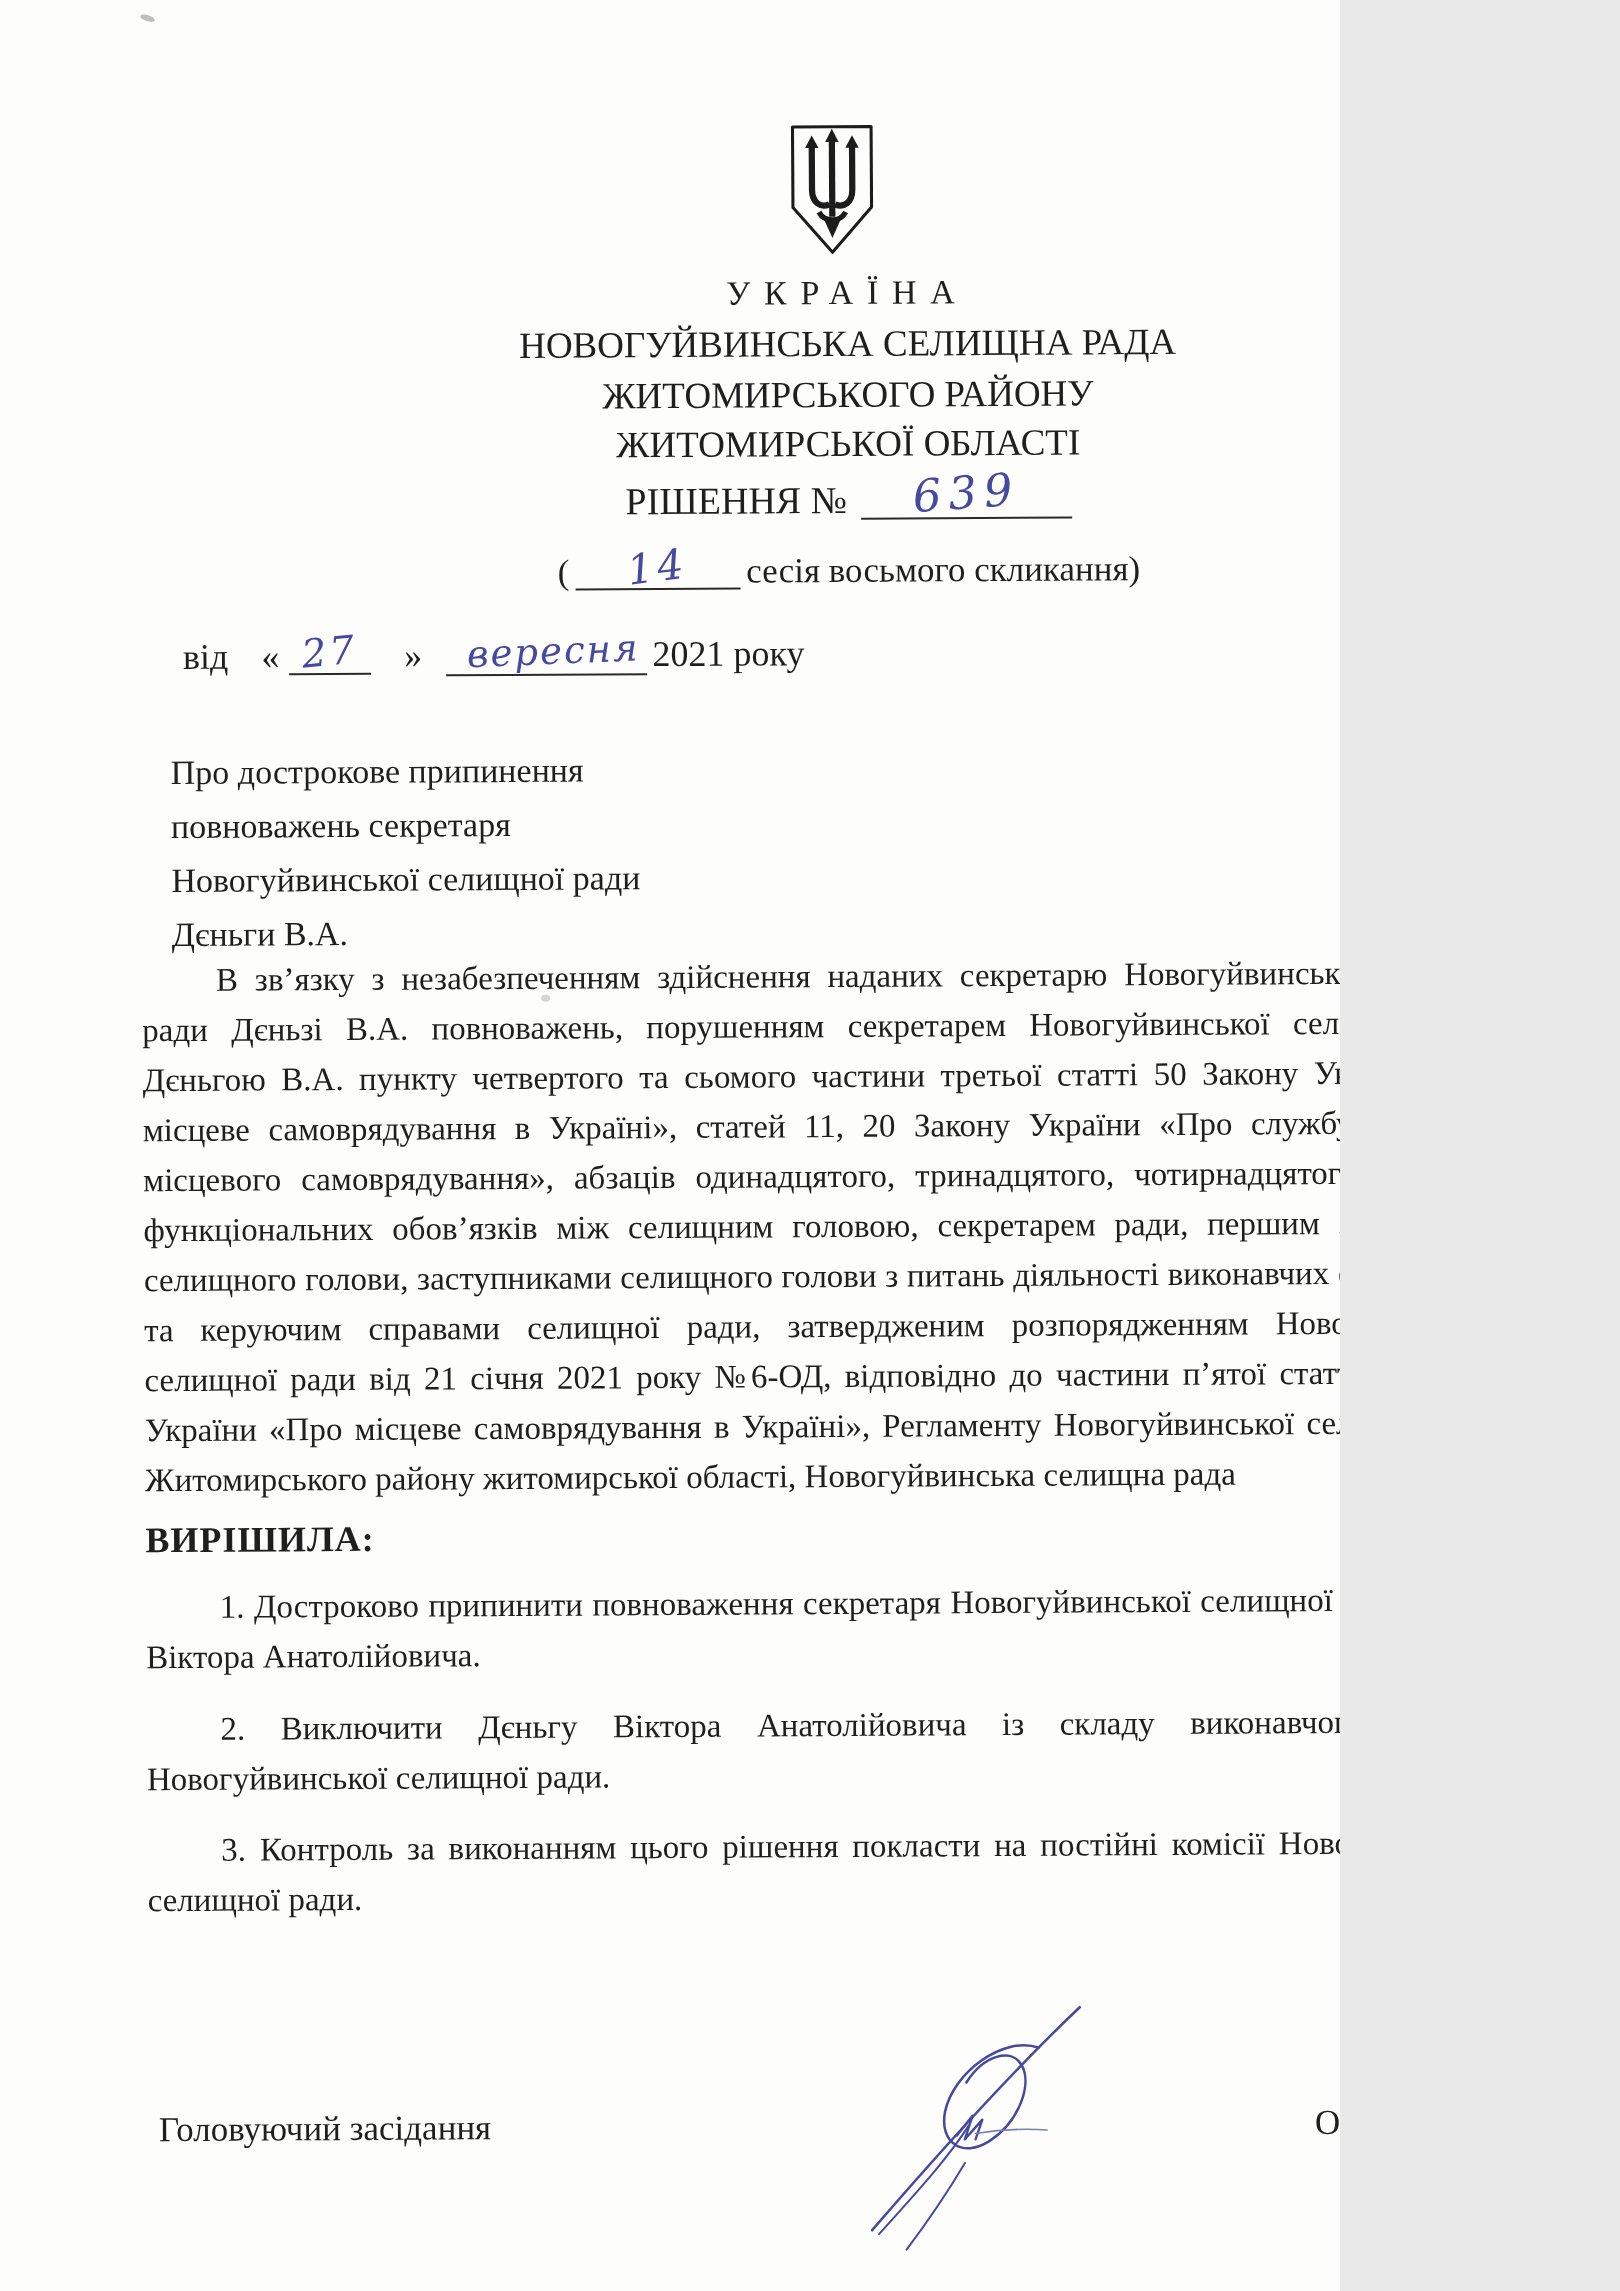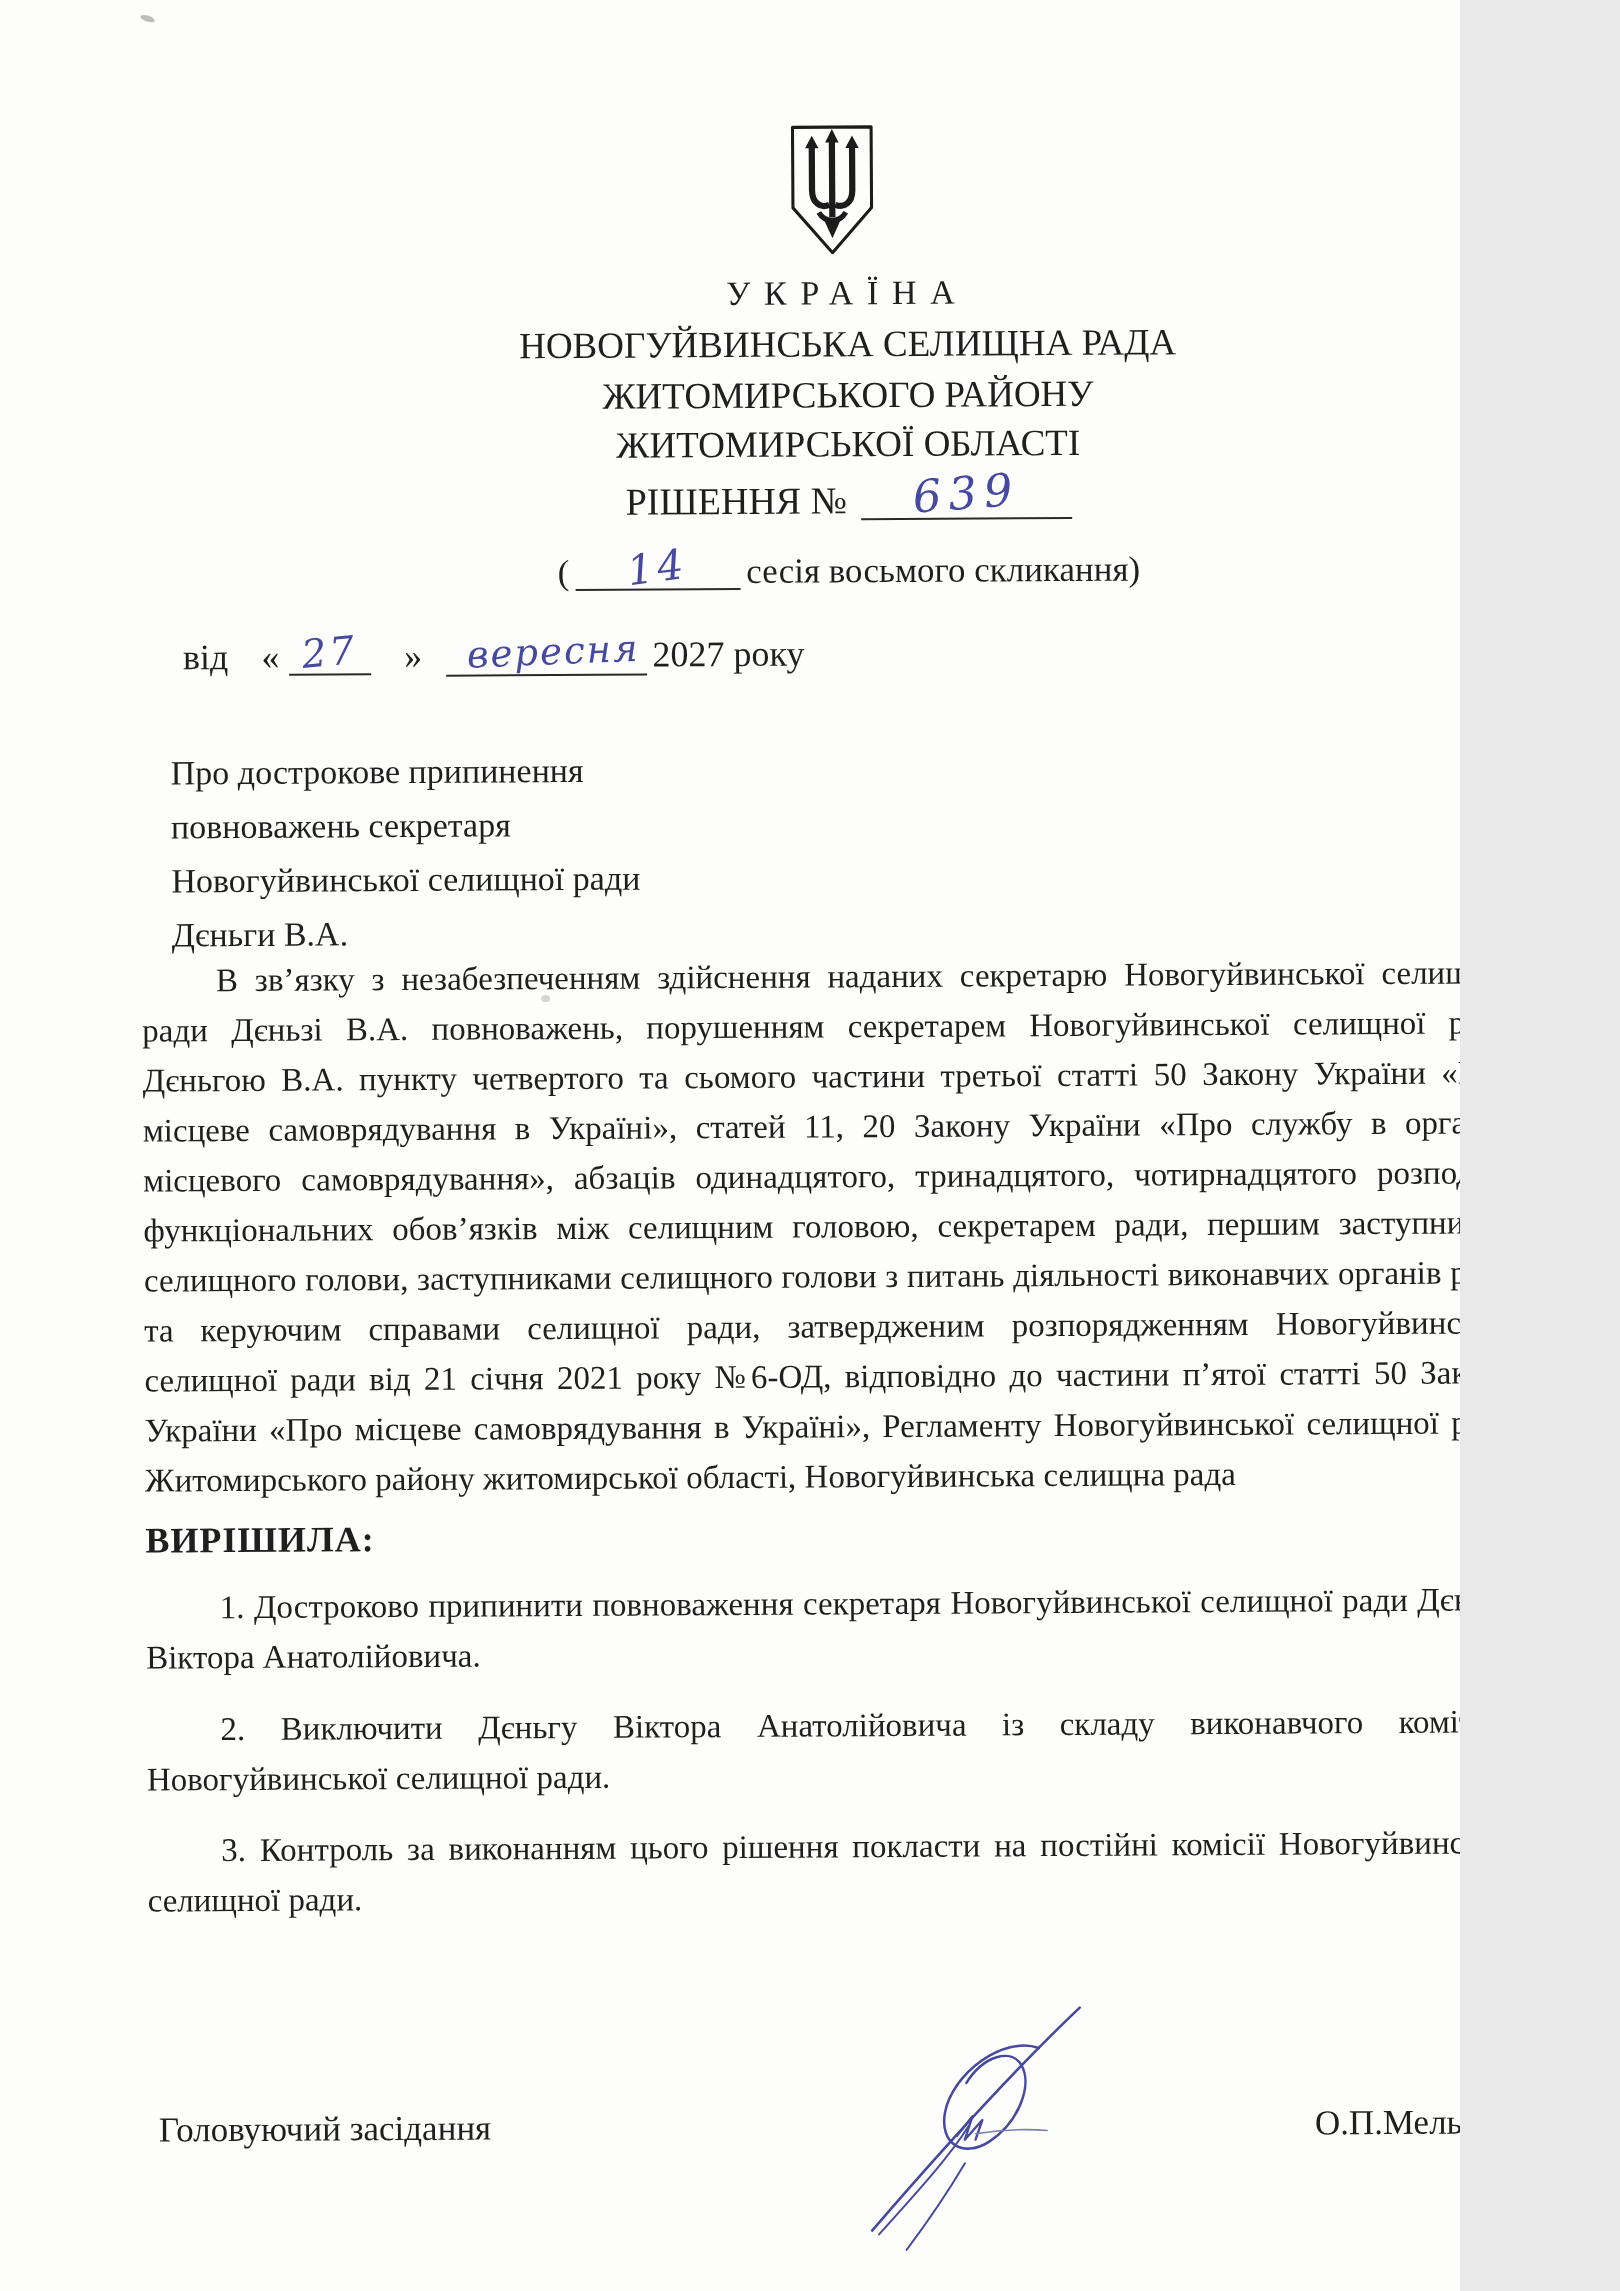--- a/index.html
+++ b/index.html
@@ -2,21 +2,21 @@
 <html lang="uk"><head>
 <meta charset="utf-8">
 <style>
   html,body{margin:0;padding:0;}
   body{
     width:1620px;height:2292px;
     background:#e9e9e9;
     font-family:"Liberation Serif", serif;
   }
   .page{
-    position:relative;width:1460px;height:2292px;background:#fdfdfc;
+    position:relative;width:1340px;height:2292px;background:#fdfdfc;
     overflow:hidden;color:#1f1f1f;
   }
   .content{position:absolute;inset:0;transform:rotate(-0.35deg);}
 
   
   .emblem{position:absolute;left:790px;top:122px;width:96px;height:139px;}
   .hdr{position:absolute;left:88px;width:1529px;text-align:center;white-space:nowrap;}
   .country{top:275px;font-size:34px;letter-spacing:13.7px;}
   .org1{top:323px;font-size:37px;}
   .org2{top:374px;font-size:37px;}
@@ -84,21 +84,21 @@
 
     <div class="hdr decision">
       <span>РІШЕННЯ №</span><span class="blank blank-decision"><span class="ink num-decision">639</span></span>
     </div>
 
     <div class="hdr session">
       <span>(</span><span class="blank blank-session"><span class="ink num-session">14</span></span><span>сесія восьмого скликання)</span>
     </div>
 
     <div class="dateline">
-      <span>від</span><span class="q">«</span><span class="blank blank-day"><span class="ink num-day">27</span></span><span class="q">»</span><span class="blank blank-month"><span class="ink word-month">вересня</span></span><span>2027 року</span>
+      <span>від</span><span class="q">«</span><span class="blank blank-day"><span class="ink num-day">27</span></span><span class="q">»</span><span class="blank blank-month"><span class="ink word-month">вересня</span></span><span>2021 року</span>
     </div>
 
     <div class="subject">
       <div>Про дострокове припинення</div>
       <div>повноважень секретаря</div>
       <div>Новогуйвинської селищної ради</div>
       <div>Дєньги В.А.</div>
     </div>
 
     <div class="main">

